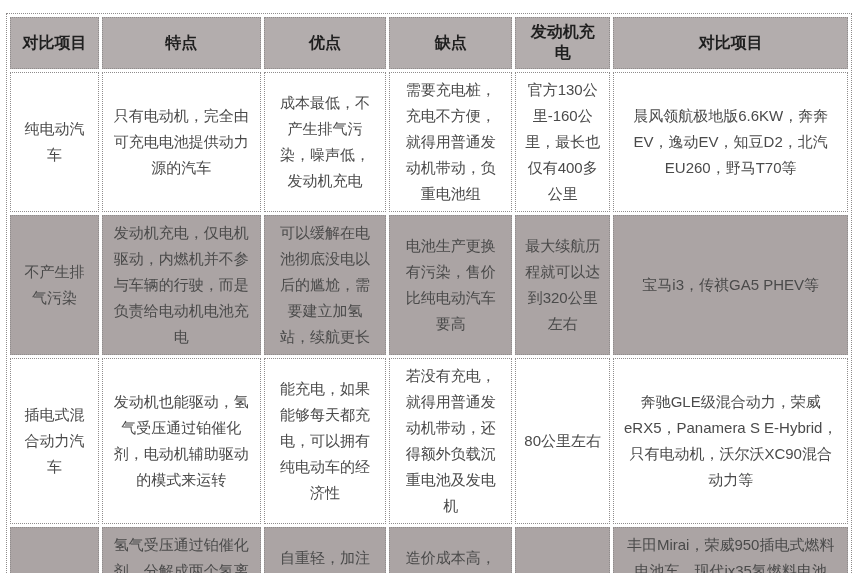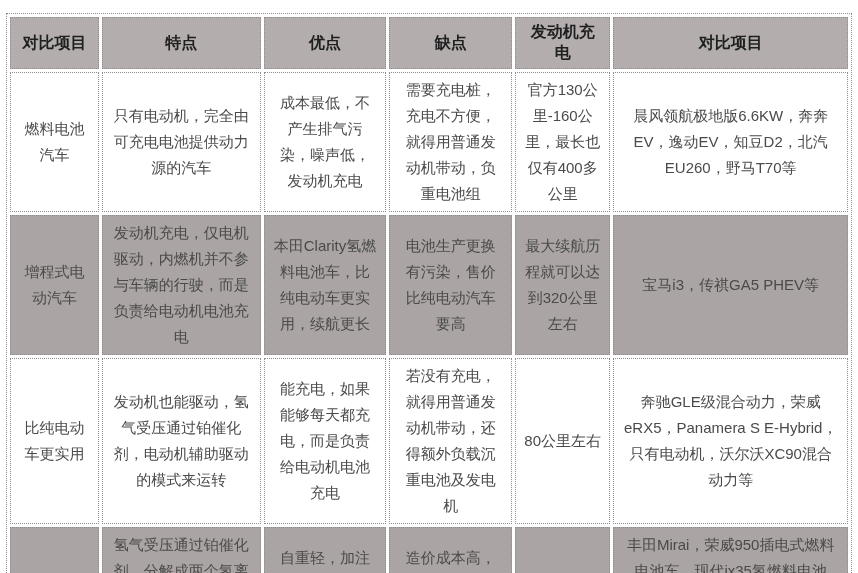--- a/index.html
+++ b/index.html
@@ -81,39 +81,39 @@
         <th>对比项目</th>
         <th>特点</th>
         <th>优点</th>
         <th>缺点</th>
         <th>发动机充电</th>
         <th>对比项目</th>
       </tr>
     </thead>
     <tbody>
       <tr class="r1">
-        <th>燃料电池汽车</th>
+        <th>纯电动汽车</th>
         <td>只有电动机，完全由可充电电池提供动力源的汽车</td>
         <td>成本最低，不产生排气污染，噪声低，发动机充电</td>
         <td>需要充电桩，充电不方便，就得用普通发动机带动，负重电池组</td>
         <td>官方130公里-160公里，最长也仅有400多公里</td>
         <td>晨风领航极地版6.6KW，奔奔EV，逸动EV，知豆D2，北汽EU260，野马T70等</td>
       </tr>
       <tr class="r2 alt">
-        <th>增程式电动汽车</th>
+        <th>不产生排气污染</th>
         <td>发动机充电，仅电机驱动，内燃机并不参与车辆的行驶，而是负责给电动机电池充电</td>
-        <td>本田Clarity氢燃料电池车，比纯电动车更实用，续航更长</td>
+        <td>可以缓解在电池彻底没电以后的尴尬，需要建立加氢站，续航更长</td>
         <td>电池生产更换有污染，售价比纯电动汽车要高</td>
         <td>最大续航历程就可以达到320公里左右</td>
         <td>宝马i3，传祺GA5 PHEV等</td>
       </tr>
       <tr class="r3">
-        <th>比纯电动车更实用</th>
+        <th>插电式混合动力汽车</th>
         <td>发动机也能驱动，氢气受压通过铂催化剂，电动机辅助驱动的模式来运转</td>
-        <td>能充电，如果能够每天都充电，而是负责给电动机电池充电</td>
+        <td>能充电，如果能够每天都充电，可以拥有纯电动车的经济性</td>
         <td>若没有充电，就得用普通发动机带动，还得额外负载沉重电池及发电机</td>
         <td>80公里左右</td>
         <td>奔驰GLE级混合动力，荣威eRX5，Panamera S E-Hybrid，只有电动机，沃尔沃XC90混合动力等</td>
       </tr>
       <tr class="r4 alt">
         <th>燃料电池汽车</th>
         <td>氢气受压通过铂催化剂，分解成两个氢离子和两个电子，这些电子会驱动汽车的电动机</td>
         <td>自重轻，加注快，工作效率高，能胜任长途出行</td>
         <td>造价成本高，氢有爆炸危险，需要建立加氢站</td>
         <td>400-500公里</td>

